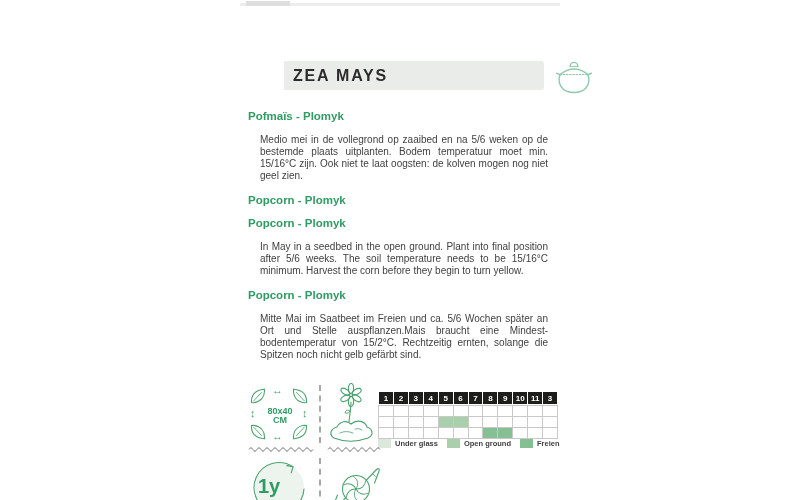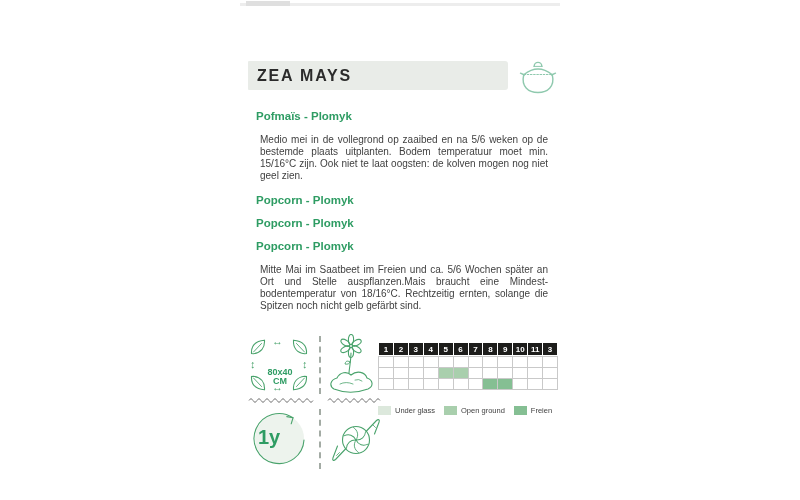--- a/index.html
+++ b/index.html
@@ -8,36 +8,36 @@
     font-family:"Liberation Sans", sans-serif;
     -webkit-font-smoothing:antialiased;
   }
   .page{position:relative;width:800px;height:500px;background:#fff;}
   .top-edge{position:absolute;top:3px;left:240px;width:320px;height:3px;background:#ededed;}
   .top-edge-dark{position:absolute;top:1px;left:246px;width:44px;height:5px;background:#dfdfdf;}
 
   .content{position:absolute;left:248px;top:0;width:312px;}
 
   
-  .header{display:flex;align-items:flex-start;margin-top:61px;height:38px;}
+  .header{display:flex;align-items:flex-start;margin-top:61px;height:38px;margin-left:36px;}
   .title-band{
     flex:0 0 260px;height:29px;background:var(--band-bg,#e9ece8);
     display:flex;align-items:center;padding-left:9px;box-sizing:border-box;
     border-radius:1px 3px 3px 1px;
   }
   .title{
     font-size:16px;font-weight:bold;color:#2b2b2b;letter-spacing:1.8px;
     transform:scaleY(1.08);white-space:nowrap;
   }
   .pot-wrap{margin-left:10px;margin-top:-3px;}
 
   
   .section{margin-top:11px;}
   .section h3{
-    margin:0 0 2px 8px;font-size:11.5px;font-weight:bold;
+    margin:0 0 2px 0;font-size:11.5px;font-weight:bold;
     color:var(--heading-green,#2e9c63);
   }
   .section p{
     margin:12px;font-size:10px;line-height:12px;color:#3f3f3f;
     text-align:justify;
   }
 
   
   .icons-area{position:relative;height:160px;margin-top:22px;}
   .abs{position:absolute;}
@@ -56,21 +56,21 @@
   .arrow-h-top{left:24px;top:0;}
   .arrow-h-bottom{left:24px;top:46px;}
   .arrow-v-left{left:2px;top:23px;}
   .arrow-v-right{left:54px;top:23px;}
   .leaf{position:absolute;width:16px;height:16px;}
   .leaf-tl{left:2px;top:3px;}
   .leaf-tr{left:44px;top:3px;transform:scaleX(-1);}
   .leaf-bl{left:2px;top:39px;transform:scaleY(-1);}
   .leaf-br{left:44px;top:39px;transform:scale(-1,-1);}
   .dims{
-    position:absolute;left:12px;top:32px;width:40px;text-align:center;
+    position:absolute;left:12px;top:22px;width:40px;text-align:center;
     color:var(--heading-green,#2e9c63);font-weight:bold;font-size:9px;line-height:9px;
   }
 
   
   .plant-icon{left:78px;top:0;}
 
   
   .calendar{left:130px;top:9px;width:180px;}
   .cal-months{
     display:grid;grid-template-columns:repeat(12,1fr);gap:1px;
@@ -78,21 +78,21 @@
   }
   .cal-month{
     background:var(--calendar-black,#1d1d1b);color:#fff;
     font-size:8px;font-weight:bold;display:flex;align-items:center;justify-content:center;
   }
   .cal-grid{
     display:grid;grid-template-columns:repeat(12,1fr);grid-auto-rows:10px;
     gap:1px;background:#c9c9c9;padding:1px;margin-top:1px;
   }
   .cal-cell{background:#fff;}
-  .cal-legend{display:flex;align-items:flex-start;margin-top:16px;}
+  .cal-legend{display:flex;align-items:flex-start;margin-top:0;font-weight:bold;}
   .legend-item{display:flex;align-items:center;margin-right:9px;}
   .legend-swatch{width:13px;height:9px;margin-right:4px;background:#ddd;}
   .legend-label{font-size:7.5px;color:#3f3f3f;white-space:nowrap;}
 
   
   .year-icon{left:2px;top:74px;width:60px;height:60px;}
   .year-circle{
     position:absolute;left:5px;top:6px;width:49px;height:49px;border-radius:50%;
     background:#edf3ed;
   }
@@ -133,24 +133,25 @@
 
     <div class="section">
       <h3>Pofmaïs - Plomyk</h3>
       <p>Medio mei in de vollegrond op zaaibed en na 5/6 weken op de bestemde plaats uitplanten. Bodem temperatuur moet min. 15/16°C zijn. Ook niet te laat oogsten: de kolven mogen nog niet geel zien.</p>
     </div>
     <div class="section">
       <h3>Popcorn - Plomyk</h3>
     </div>
     <div class="section">
       <h3>Popcorn - Plomyk</h3>
+      <p>In May in a seedbed in the open ground. Plant into final position after 5/6 weeks. The soil temperature needs to be 15/16°C minimum. Harvest the corn before they begin to turn yellow.</p>
     </div>
     <div class="section">
       <h3>Popcorn - Plomyk</h3>
-      <p>Mitte Mai im Saatbeet im Freien und ca. 5/6 Wochen später an Ort und Stelle auspflanzen.Mais braucht eine Mindest-bodentemperatur von 18/16°C. Rechtzeitig ernten, solange die Spitzen noch nicht gelb gefärbt sind.</p>
+      <p>Mitte Mai im Saatbeet im Freien und ca. 5/6 Wochen später an Ort und Stelle auspflanzen.Mais braucht eine Mindest-bodentemperatur von 15/2°C. Rechtzeitig ernten, solange die Spitzen noch nicht gelb gefärbt sind.</p>
     </div>
 
     <div class="icons-area">
 
       <div class="abs spacing-icon">
         <svg class="leaf leaf-tl" viewBox="0 0 16 16" fill="none" stroke="#4aa36c" stroke-width="1.1" stroke-linecap="round">
           <path d="M1.5,14.5 C1,6.5 6,2 14.5,1.2 C15,9 10.5,13.8 3.5,14.7 Z"></path>
             <path d="M3.5,13 L11.5,4.5" stroke-width="0.9"></path>
         </svg>
         <svg class="leaf leaf-tr" viewBox="0 0 16 16" fill="none" stroke="#4aa36c" stroke-width="1.1" stroke-linecap="round">

